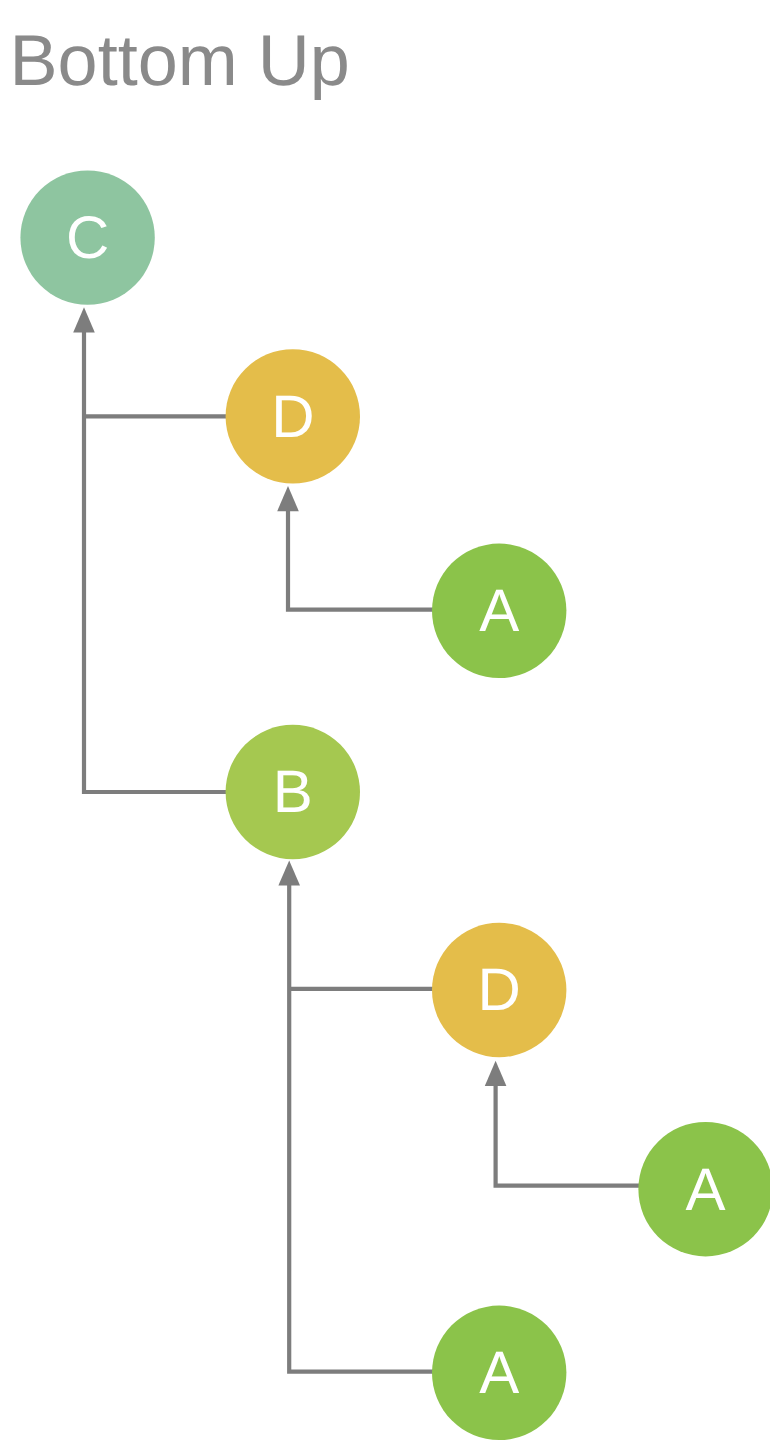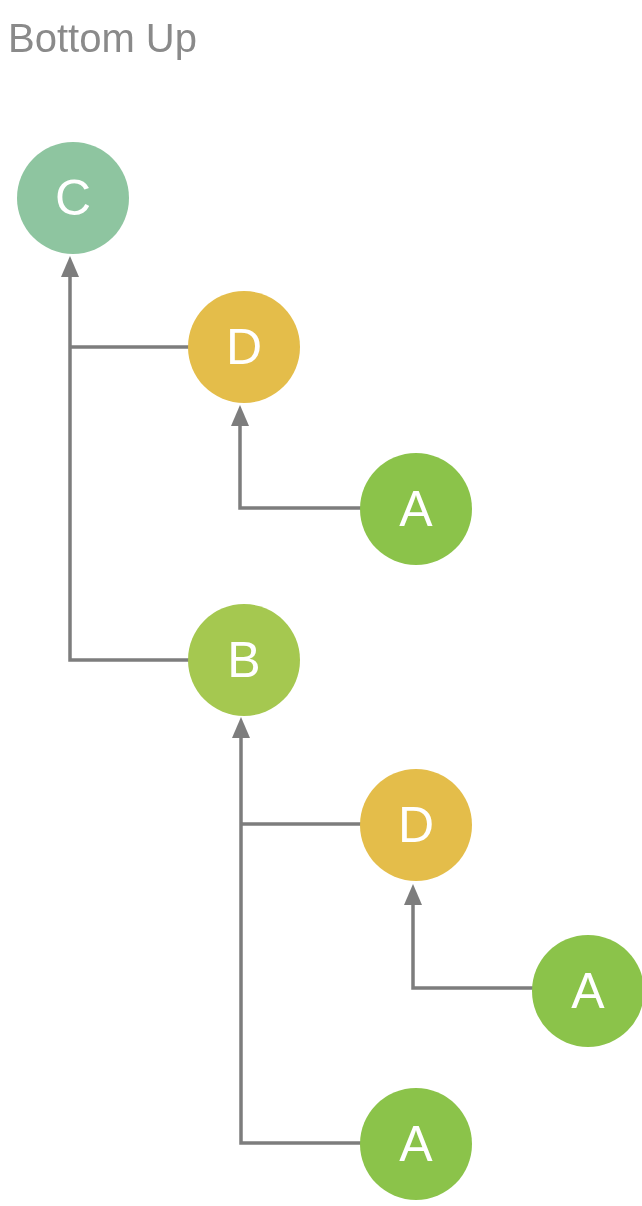--- a/index.html
+++ b/index.html
@@ -14,21 +14,21 @@
     overflow: hidden;
     font-family: "Liberation Sans", "DejaVu Sans", sans-serif;
   }
   .canvas {
     position: relative;
     width: 642px; height: 1206px;
   }
   .page-title {
     position: absolute;
     left: 8px; top: 16px;
-    font-size: 40px;
+    font-size: 60px;
     font-weight: 300;
     letter-spacing: 0px;
     color: var(--title-color);
   }
   .edges-svg {
     position: absolute;
     left: 0; top: 0;
     width: 642px; height: 1206px;
   }
   .edges-svg path.edge {

